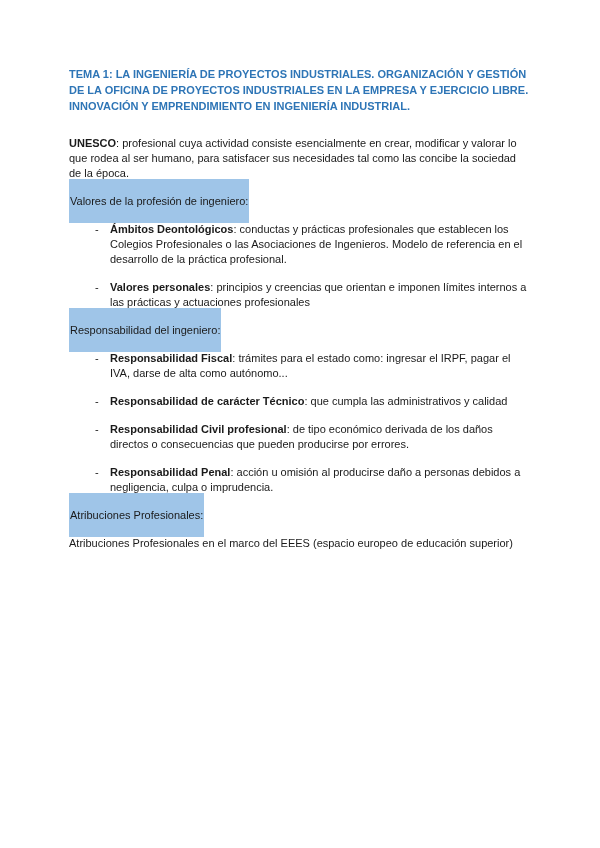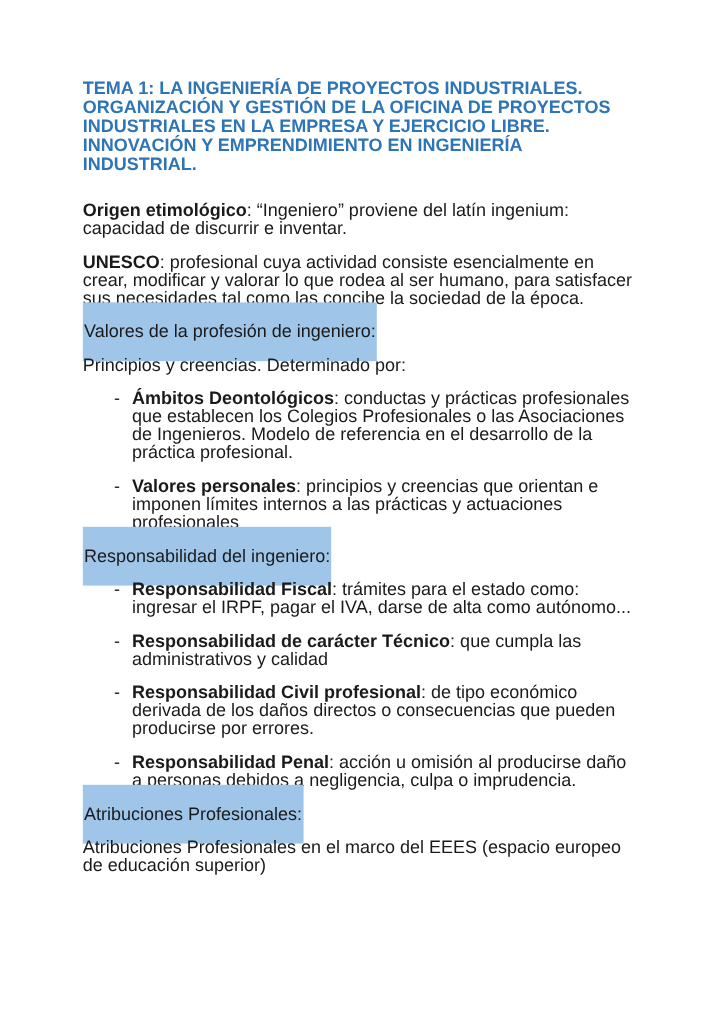--- a/index.html
+++ b/index.html
@@ -8,21 +8,21 @@
   }
   html,body{margin:0;padding:0;background:#ffffff;}
   .page{
     position:relative;
     width:600px;
     height:808px;
     background:#ffffff;
     box-sizing:border-box;
     padding:66px 69px 20px 69px;
     font-family:"Liberation Sans", sans-serif;
-    font-size:15px;
+    font-size:11px;
     line-height:15px;
     color:#1a1a1a;
     overflow:hidden;
   }
   .doc-title{
     color:var(--heading-blue);
     font-weight:bold;
     line-height:16px;
     margin:0 0 22px 0;
   }
@@ -52,29 +52,27 @@
   .li-body{flex:1;}
 </style>
 </head>
 <body>
 
 <div class="page">
 
   <p class="doc-title">TEMA 1: LA INGENIERÍA DE PROYECTOS INDUSTRIALES. ORGANIZACIÓN Y GESTIÓN DE LA OFICINA DE PROYECTOS INDUSTRIALES EN LA EMPRESA Y EJERCICIO LIBRE. INNOVACIÓN Y EMPRENDIMIENTO EN INGENIERÍA INDUSTRIAL.</p>
 
 
-  <p class="para"><span class="lead">Origen etimológico</span><span>: “Ingeniero” proviene del latín ingenium: capacidad de discurrir e inventar.</span></p>
 
 
   <p class="para"><span class="lead">UNESCO</span><span>: profesional cuya actividad consiste esencialmente en crear, modificar y valorar lo que rodea al ser humano, para satisfacer sus necesidades tal como las concibe la sociedad de la época.</span></p>
 
 
   <p class="para"><span class="hl">Valores de la profesión de ingeniero:</span></p>
 
-  <p class="para">Principios y creencias. Determinado por:</p>
 
   <div class="list">
     <div class="li">
       <span class="dash">-</span>
       <span class="li-body"><span class="lead">Ámbitos Deontológicos</span><span>: conductas y prácticas profesionales que establecen los Colegios Profesionales o las Asociaciones de Ingenieros. Modelo de referencia en el desarrollo de la práctica profesional.</span></span>
     </div>
     <div class="li">
       <span class="dash">-</span>
       <span class="li-body"><span class="lead">Valores personales</span><span>: principios y creencias que orientan e imponen límites internos a las prácticas y actuaciones profesionales</span></span>
     </div>

